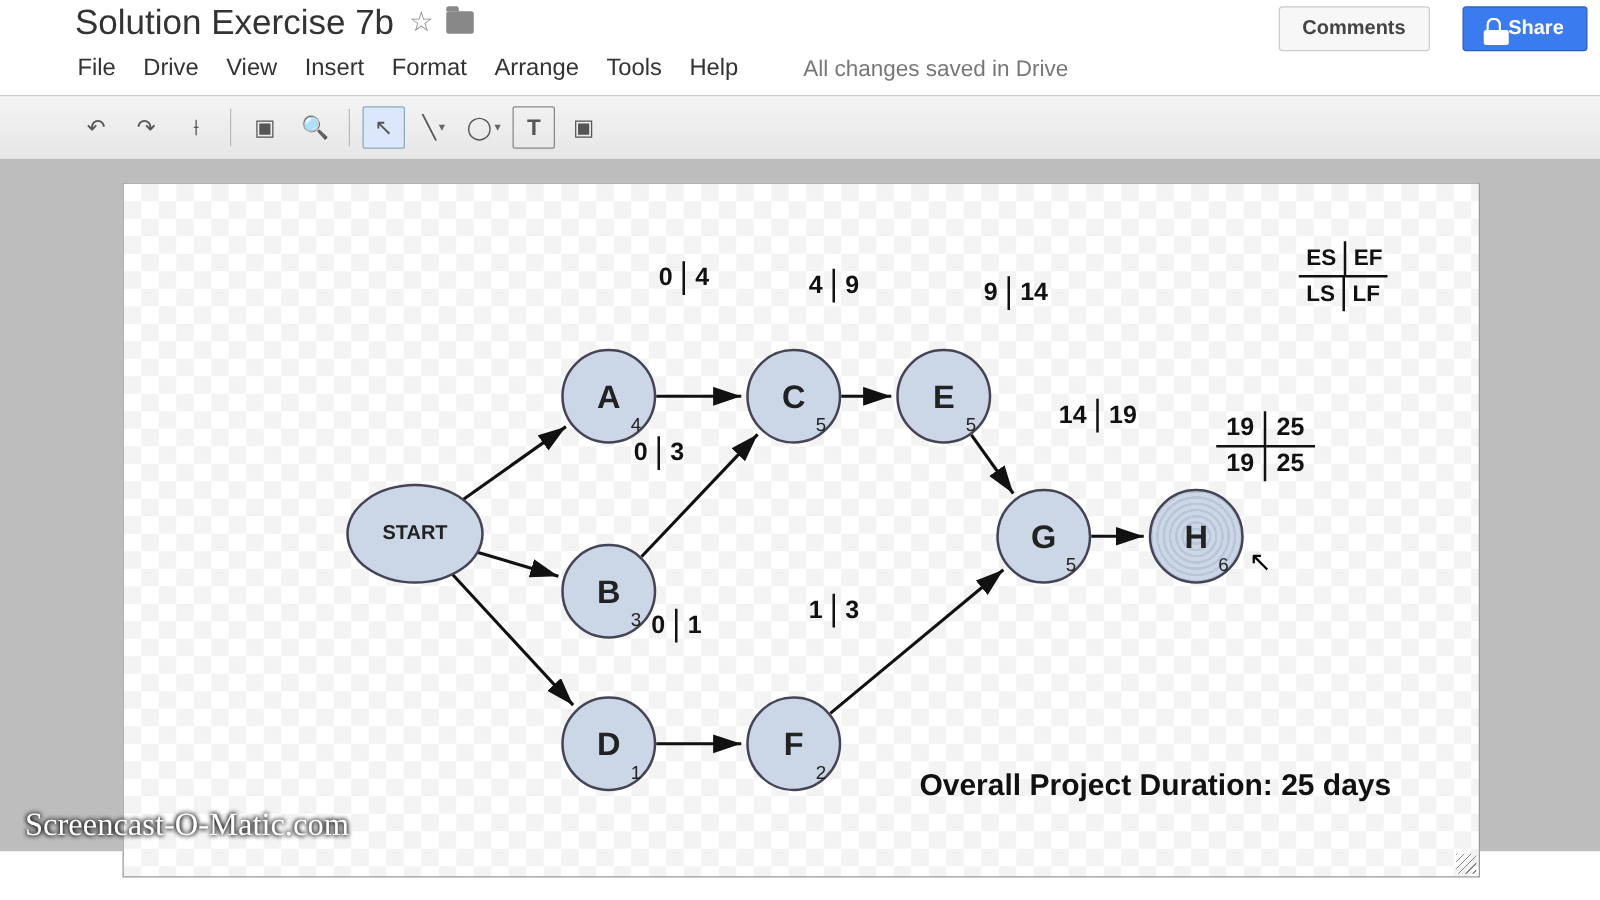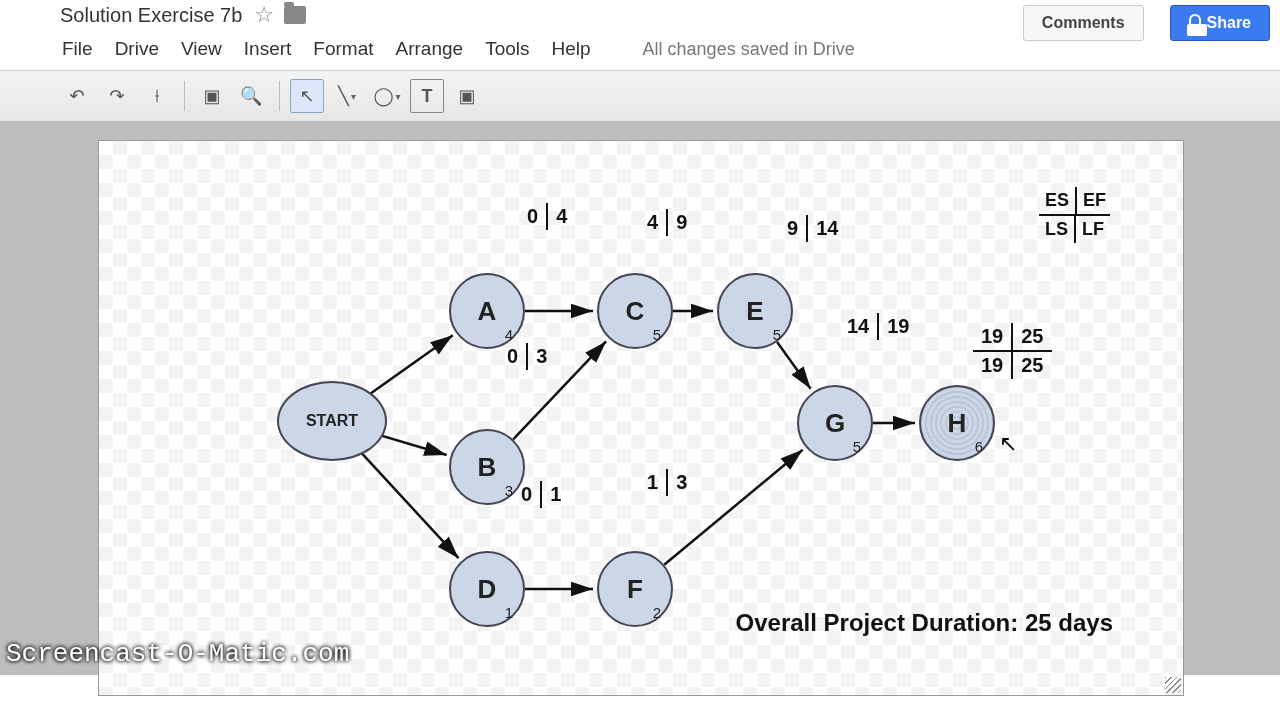--- a/index.html
+++ b/index.html
@@ -1,19 +1,19 @@
 <!DOCTYPE html>
 <html><head>
 <meta charset="utf-8">
 <style>
   *{box-sizing:border-box;margin:0;padding:0;font-family:Arial,Helvetica,sans-serif}
   body{width:1280px;height:720px;overflow:hidden;background:#fff}
   
   .titlebar{display:flex;align-items:center;padding:2px 10px 2px 60px;position:relative}
-  .doc-title{font-size:20px;font-weight:400;color:#333}
+  .doc-title{font-size:28px;font-weight:400;color:#333}
   .star{margin-left:12px;font-size:22px;color:#888}
   .folder{margin-left:10px;width:22px;height:18px;background:#888;border-radius:2px;display:inline-block;position:relative}
   .folder::before{content:"";position:absolute;top:-4px;left:0;width:10px;height:4px;background:#888;border-radius:2px 2px 0 0}
   .rightbtns{position:absolute;right:10px;top:5px;display:flex;gap:26px}
   .btn{padding:8px 18px;border-radius:3px;font-size:16px;font-weight:700;border:1px solid #ccc;background:#f7f7f7;color:#444;cursor:pointer}
   .btn-share{background:#3a7cf0;border-color:#2a5bc0;color:#fff;display:flex;align-items:flex-start;gap:6px}
   .lock{width:12px;height:12px;border:2px solid #fff;border-bottom:none;border-radius:6px 6px 0 0;position:relative;display:inline-block}
   .lock::after{content:"";position:absolute;top:8px;left:-4px;width:20px;height:12px;background:#fff;border-radius:2px}
   
   .menubar{display:flex;align-items:flex-end;padding:8px 10px 10px 62px;gap:22px;font-size:19px;color:#333}
@@ -45,21 +45,21 @@
   .tbox{position:absolute;font-size:20px;font-weight:700;color:#111;text-align:center}
   .tbox .row{display:flex}
   .tbox .cell{padding:2px 8px}
   .tbox .row .cell:first-child{border-right:2px solid #111}
   .tbox .row:last-child .cell{border-top:2px solid #111}
   .tbox.single .row:last-child .cell{border-top:none}
   .legend .cell{font-size:18px;padding:3px 6px}
   .duration-txt{position:absolute;font-size:24px;font-weight:700;color:#111}
   svg.edges{position:absolute;inset:0;width:100%;height:100%;pointer-events:none}
   .cursor-img{position:absolute;font-size:22px;color:#000}
-  .watermark{position:absolute;left:6px;bottom:6px;font-family:Liberation Mono, monospace;font-size:26px;color:#fff;text-shadow:0 0 4px #000,0 0 4px #000}
+  .watermark{position:absolute;left:20px;bottom:6px;font-family:Liberation Serif, serif;font-size:26px;color:#fff;text-shadow:0 0 4px #000,0 0 4px #000}
   .resize-grip{position:absolute;right:2px;bottom:2px;width:16px;height:16px;
     background:repeating-linear-gradient(135deg,#888,#888 1px,transparent 1px,transparent 4px)}
 </style>
 </head>
 <body>
 
 <div class="titlebar">
   <span class="doc-title">Solution Exercise 7b</span>
   <span class="star">☆</span>
   <span class="folder"></span>

